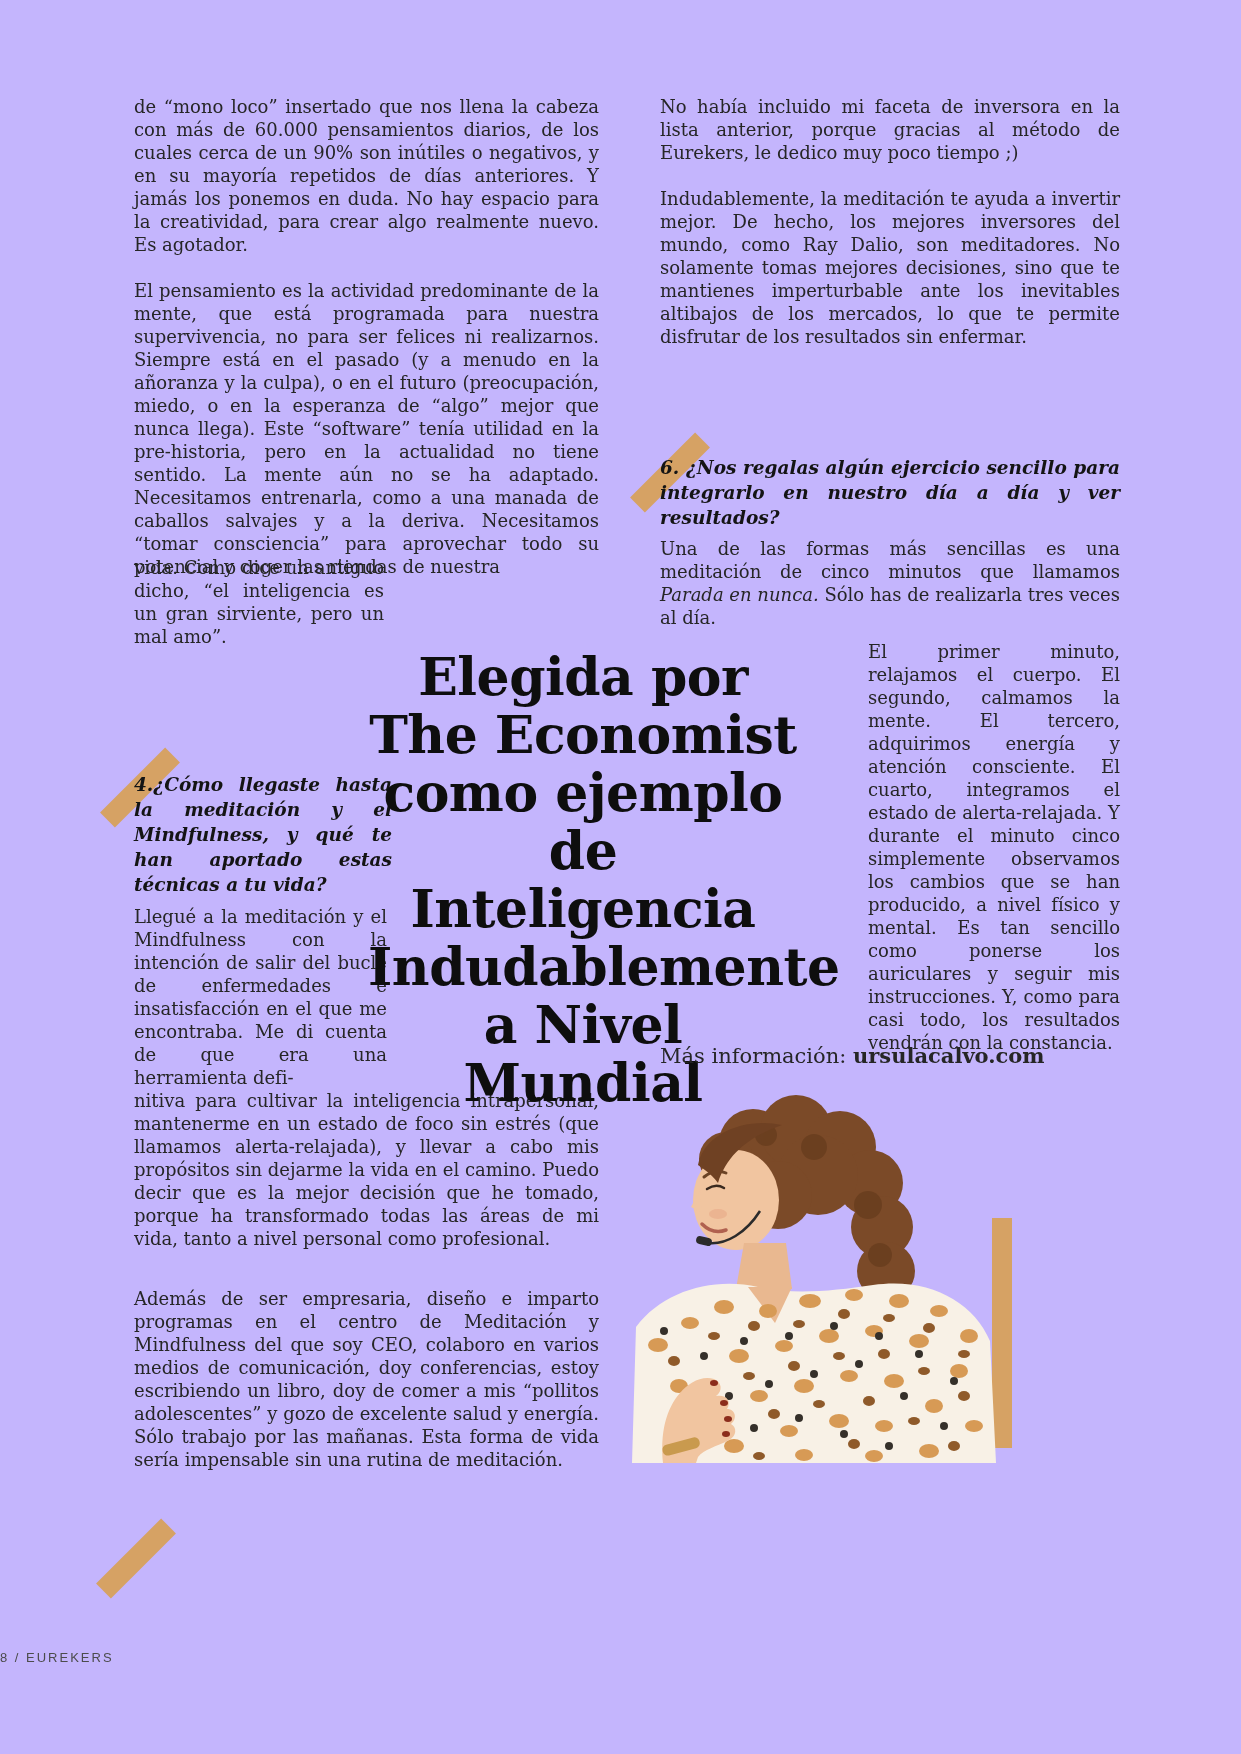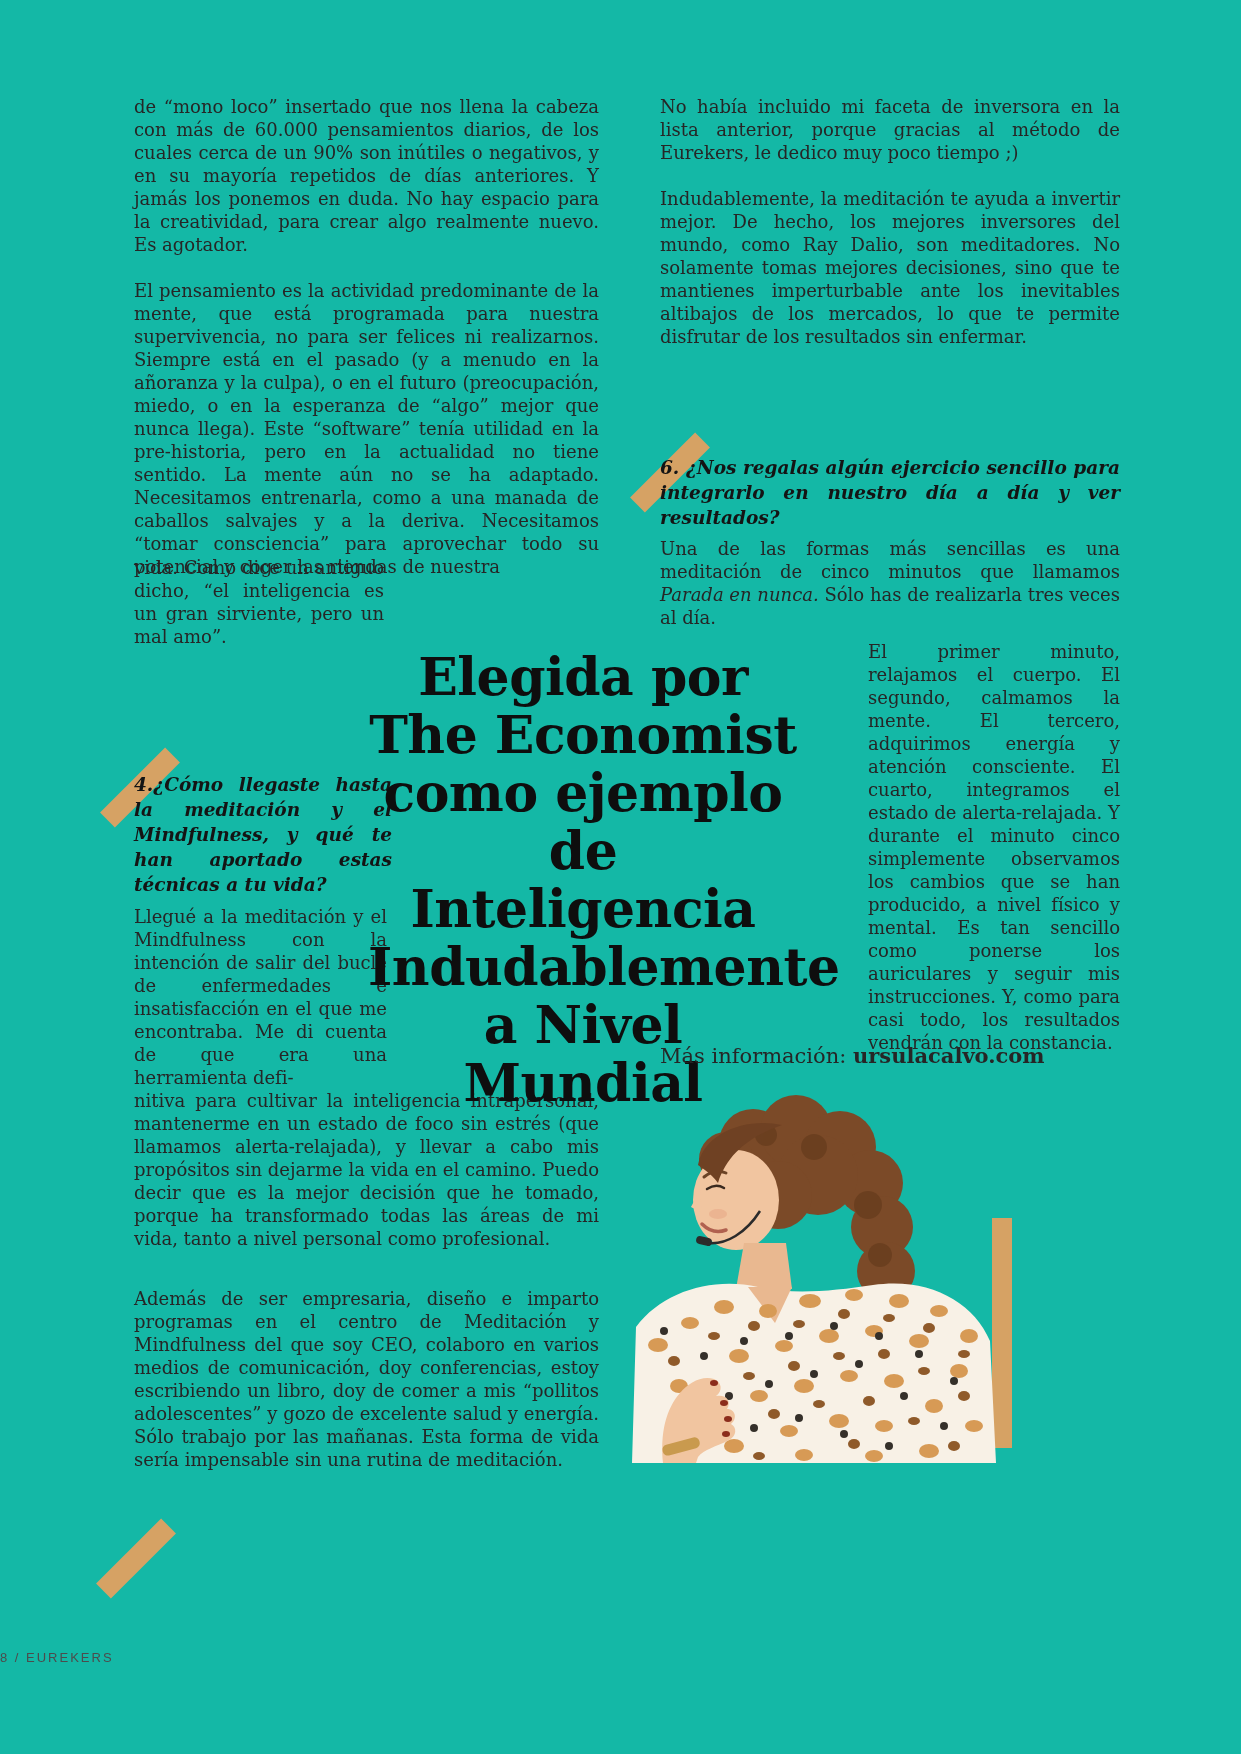--- a/index.html
+++ b/index.html
@@ -1,18 +1,18 @@
 <!DOCTYPE html>
 <html lang="es" style="--accent: #d6a264; --text: #262626;"><head>
 <meta charset="utf-8">
 <style>
   :root { --accent:#d6a264; --text:#262626; }
   html,body { margin:0; padding:0; background:#e9e9e9; }
   .page {
-    position:relative; width:1241px; height:1754px; background:#14b8a6;
+    position:relative; width:1241px; height:1754px; background:#c4b5fd;
     margin:0 auto; overflow:hidden;
     font-family:"DejaVu Serif","Liberation Serif",serif; color:var(--text);
   }
   .para { position:absolute; text-align:justify; font-size:18px; line-height:23px; z-index:3; }
   .q {
     position:absolute; font-weight:bold; font-style:italic; font-size:18.5px;
     line-height:25px; text-align:justify; color:#141414; z-index:3;
   }
   .stripe {
     position:absolute; width:92px; height:21px; background:var(--accent);

